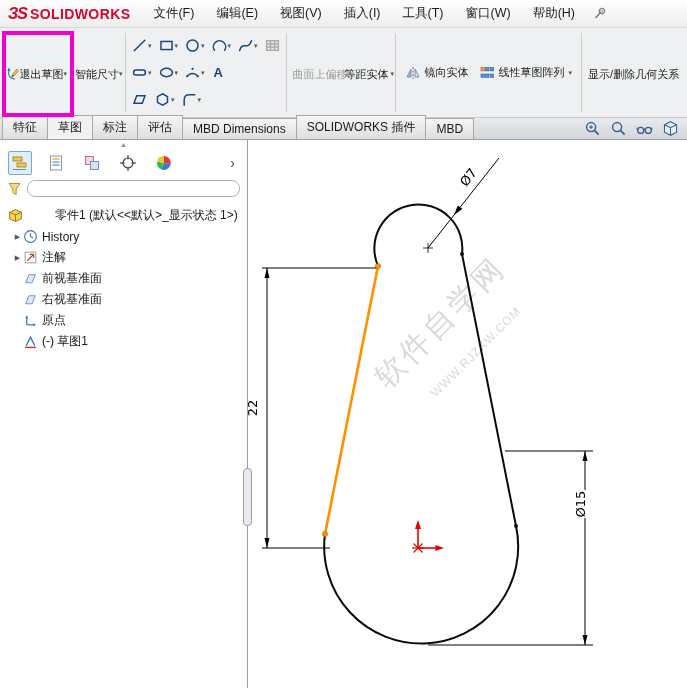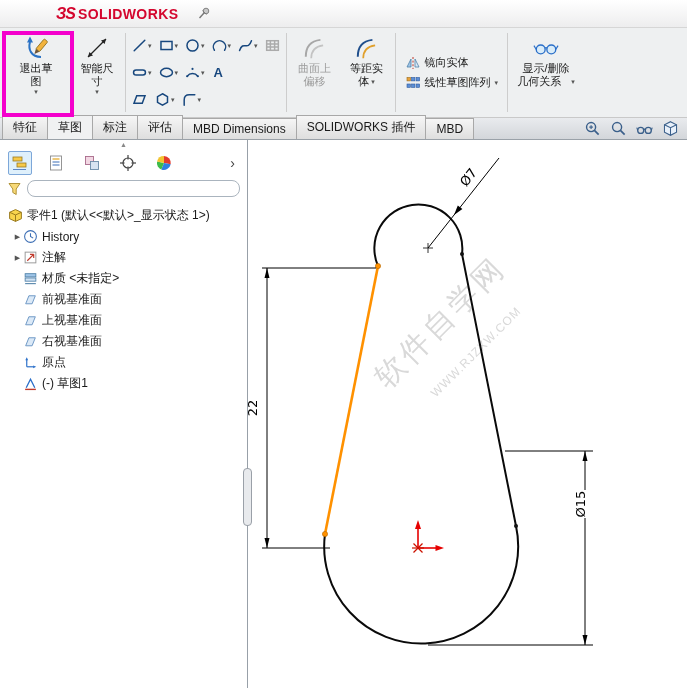--- a/index.html
+++ b/index.html
@@ -2,47 +2,47 @@
 <html><head>
 <meta charset="utf-8">
 <style>
   html,body{margin:0;padding:0;}
   body{width:687px;height:688px;overflow:hidden;position:relative;background:#fff;
        font-family:"Liberation Sans","DejaVu Sans",sans-serif;color:#1a1a1a;}
 
   
   .menubar{position:absolute;left:0;top:0;width:687px;height:28px;box-sizing:border-box;
     background:linear-gradient(#ffffff,#ededee);border-bottom:1px solid #d6d6d6;
-    display:flex;align-items:center;padding-left:48px;}
+    display:flex;align-items:center;}
   .logo{display:flex;align-items:baseline;padding:0 12px 0 8px;}
   .logo-mark{font-weight:bold;font-style:italic;font-size:16px;color:#d4062e;letter-spacing:-1px;margin-right:3px;}
   .logo-text{font-weight:bold;font-size:14px;color:#d4062e;letter-spacing:.4px;}
   .menus{display:flex;align-items:center;height:100%;}
   .menu-item{font-size:12.5px;padding:0 11px;line-height:27px;cursor:default;}
   .pin{margin-left:6px;width:15px;height:15px;}
 
   
   .ribbon{position:absolute;left:0;top:28px;width:687px;height:90px;box-sizing:border-box;
     background:#eef0f1;border-bottom:1px solid #c9c9c9;display:flex;align-items:stretch;
     padding:2px 1px;overflow:hidden;}
-  .rbtn{display:flex;flex-direction:column;align-items:center;justify-content:flex-start;
+  .rbtn{display:flex;flex-direction:row;align-items:center;justify-content:flex-start;
     padding:4px 3px 1px;border:1px solid transparent;border-radius:2px;
     font-size:11px;line-height:13px;text-align:center;white-space:nowrap;flex:0 0 auto;}
   .bicon{width:26px;height:26px;margin-bottom:1px;}
   .drop{font-size:7px;color:#555;line-height:8px;}
   .vsep{width:1px;background:#cdcdcd;margin:3px 2px;flex:0 0 1px;}
   .toolgrid{display:flex;flex-direction:column;justify-content:space-between;padding:2px 0;flex:0 0 auto;}
   .grow{display:flex;align-items:center;height:27px;}
   .tool{display:flex;align-items:center;padding:1px 2px;border:1px solid transparent;border-radius:2px;}
   .toolsvg{width:17px;height:17px;}
   .toolsvg *{stroke:#17477e;stroke-width:1.4;fill:none;stroke-linecap:round;}
   .toolsvg .fdot{fill:#17477e;stroke:none;}
   .toolsvg.dis *{stroke:#ababab;}
   .texttool{font-weight:bold;font-size:13px;color:#17477e;padding:0 3px;}
-  .stack{display:flex;flex-direction:column;justify-content:center;padding:5px 2px;flex:0 0 auto;}
+  .stack{display:flex;justify-content:center;padding:5px 2px;flex:0 0 auto;}
   .srow{display:flex;align-items:center;gap:4px;font-size:11px;padding:1px 4px;
     border:1px solid transparent;border-radius:2px;white-space:nowrap;}
   .srow svg{width:16px;height:16px;}
   .dislabel{color:#9c9c9c;}
 
   
   .tabbar{position:absolute;left:0;top:118px;width:687px;height:22px;box-sizing:border-box;
     background:linear-gradient(#e9ebee,#d3d6da);border-bottom:1px solid #9aa1a8;
     display:flex;align-items:flex-end;padding-left:2px;}
   .tab{font-size:12px;padding:3px 10px 3px;border:1px solid #a8a8a8;border-bottom:none;
@@ -59,21 +59,21 @@
   .ptab{width:22px;height:22px;display:flex;align-items:center;justify-content:center;
     border:1px solid transparent;border-radius:2px;}
   .ptab.selected{border-color:#7da7d9;background:#dff0fb;}
   .ptab svg{width:18px;height:18px;}
   .pchevron{margin-left:auto;font-size:14px;color:#444;padding:0 4px;line-height:20px;}
   .filterbar{display:flex;align-items:center;gap:5px;padding:4px 7px 3px;}
   .filterbar svg{width:15px;height:15px;flex:0 0 15px;}
   .filterbox{flex:1;height:15px;border:1px solid #aab4be;border-radius:8px;background:#fff;}
   .tree{padding:5px 0 0 2px;font-size:12px;white-space:nowrap;overflow:hidden;}
   .trow{display:flex;align-items:center;height:21px;}
-  .trow.root{padding-left:6px;}
+  .trow.root{padding-left:6px;gap:28px;}
   .trow.child{padding-left:10px;}
   .tarrow{width:11px;flex:0 0 11px;font-size:7px;color:#555;text-align:center;}
   .ticon{width:15px;height:15px;flex:0 0 15px;margin-right:4px;}
 
   
   .canvas{position:absolute;left:248px;top:140px;width:439px;height:548px;background:#fff;}
   .canvas svg{display:block;width:439px;height:548px;}
   .outline{fill:none;stroke:#0a0a0a;stroke-width:2;}
   .sel{stroke:#ff9100;stroke-width:2.6;}
   .selpt{fill:#ff9100;stroke:#b36400;stroke-width:.6;}
@@ -95,20 +95,29 @@
     background:#e8eaed;border:1px solid #9aa0a8;border-radius:4px;z-index:5;}
 </style>
 </head>
 <body>
 
 <div class="menubar">
   <div class="logo">
     <span class="logo-mark">ЗS</span>
     <span class="logo-text">SOLIDWORKS</span>
   </div>
+  <div class="menus">
+    <span class="menu-item">文件(F)</span>
+    <span class="menu-item">编辑(E)</span>
+    <span class="menu-item">视图(V)</span>
+    <span class="menu-item">插入(I)</span>
+    <span class="menu-item">工具(T)</span>
+    <span class="menu-item">窗口(W)</span>
+    <span class="menu-item">帮助(H)</span>
+  </div>
   <svg class="pin" viewBox="0 0 15 15">
     <circle cx="10" cy="5" r="2.8" fill="#c9c9c9" stroke="#777" stroke-width="0.9"></circle>
     <line x1="8" y1="7" x2="3.5" y2="12" stroke="#777" stroke-width="1.4"></line>
     <line x1="6.5" y1="4.5" x2="10.5" y2="8.5" stroke="#777" stroke-width="0.9"></line>
   </svg>
 </div>
 
 <div class="ribbon">
 
   <div class="rbtn" style="width:62px">
@@ -404,45 +413,29 @@
 
     <div class="trow child">
       <span class="tarrow">▶</span>
       <svg class="ticon" viewBox="0 0 14 14">
         <rect x="2" y="2" width="10" height="10" fill="#fff" stroke="#999" stroke-width="0.9"></rect>
         <path d="M4 10 L10 4 M10 4 H6.5 M10 4 V7.5" fill="none" stroke="#c0392b" stroke-width="1.1"></path>
       </svg>
       <span>注解</span>
     </div>
 
+
     <div class="trow child">
       <span class="tarrow"></span>
       <svg class="ticon" viewBox="0 0 14 14">
-        <rect x="2" y="2.5" width="10" height="3" fill="#9fc5e8" stroke="#4f81a8" stroke-width="0.8"></rect>
-        <rect x="2" y="6.5" width="10" height="3" fill="#cfe2f3" stroke="#4f81a8" stroke-width="0.8"></rect>
-        <line x1="2" y1="11.8" x2="12" y2="11.8" stroke="#4f81a8" stroke-width="1"></line>
-      </svg>
-      <span>材质 &lt;未指定&gt;</span>
-    </div>
-
-    <div class="trow child">
-      <span class="tarrow"></span>
-      <svg class="ticon" viewBox="0 0 14 14">
         <path d="M2.5 11 L5.5 3.5 L11.5 3.5 L8.5 11 Z" fill="#dbe9f7" stroke="#6b96c4" stroke-width="0.9"></path>
       </svg>
       <span>前视基准面</span>
     </div>
 
-    <div class="trow child">
-      <span class="tarrow"></span>
-      <svg class="ticon" viewBox="0 0 14 14">
-        <path d="M2.5 11 L5.5 3.5 L11.5 3.5 L8.5 11 Z" fill="#dbe9f7" stroke="#6b96c4" stroke-width="0.9"></path>
-      </svg>
-      <span>上视基准面</span>
-    </div>
 
     <div class="trow child">
       <span class="tarrow"></span>
       <svg class="ticon" viewBox="0 0 14 14">
         <path d="M2.5 11 L5.5 3.5 L11.5 3.5 L8.5 11 Z" fill="#dbe9f7" stroke="#6b96c4" stroke-width="0.9"></path>
       </svg>
       <span>右视基准面</span>
     </div>
 
     <div class="trow child">

